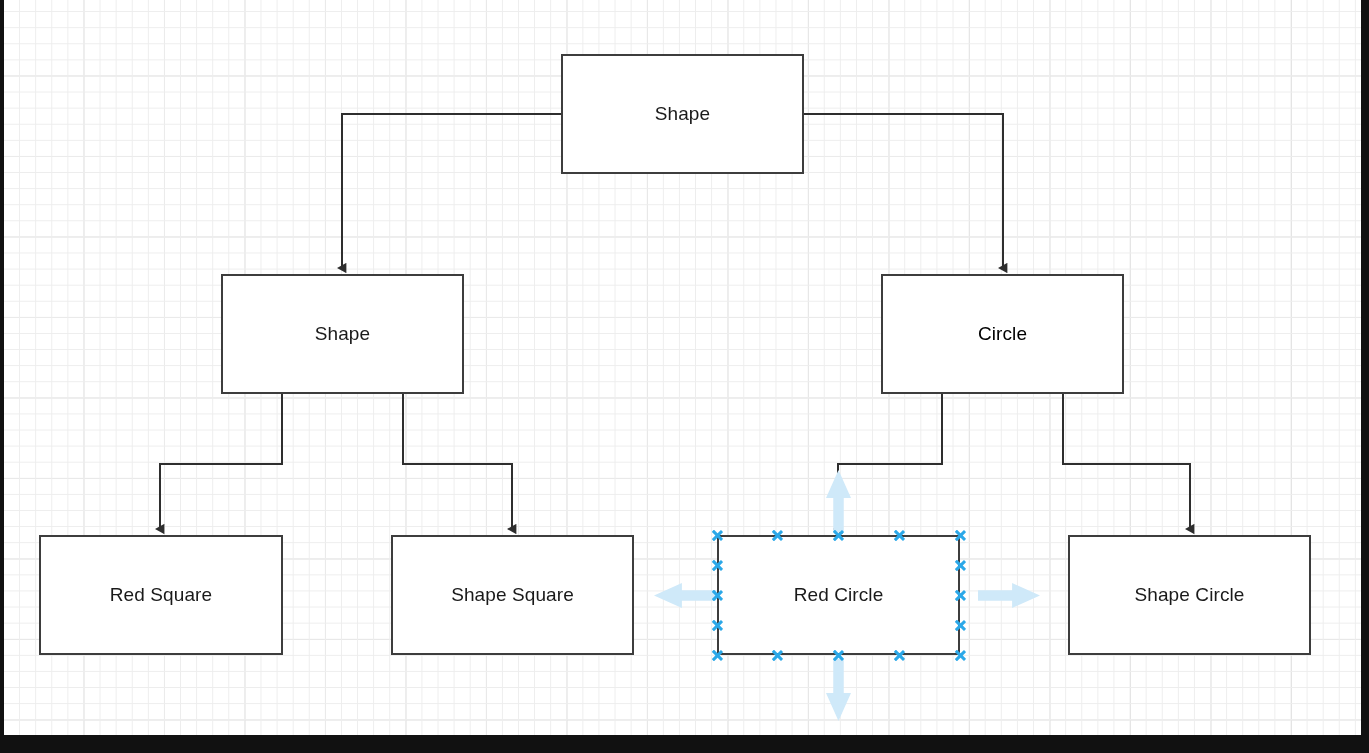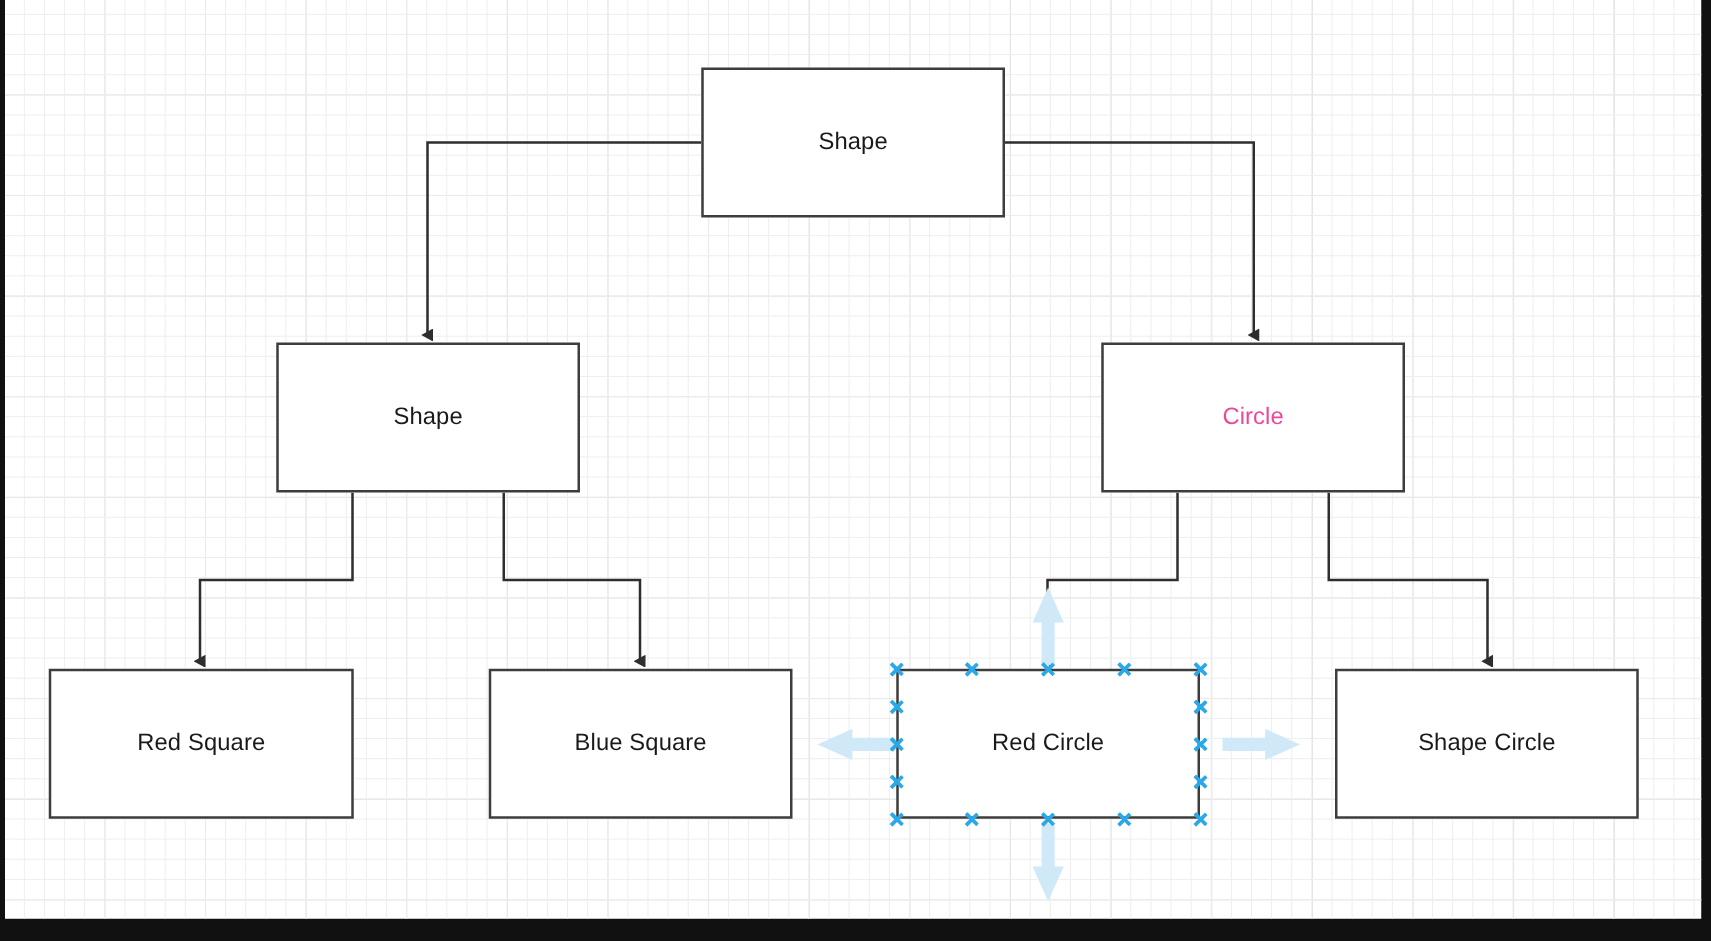--- a/index.html
+++ b/index.html
@@ -146,27 +146,27 @@
     </svg>
 
     <div id="node-layer">
         <div class="node" style="left: 557px; top: 54px; width: 243px; height: 120px; border-color: rgb(61, 61, 61); background: rgb(255, 255, 255);">
           <span class="node-label" style="color: rgb(26, 26, 26);">Shape</span>
         </div>
         <div class="node" style="left: 217px; top: 274px; width: 243px; height: 120px; border-color: rgb(61, 61, 61); background: rgb(255, 255, 255);">
           <span class="node-label" style="color: rgb(26, 26, 26);">Shape</span>
         </div>
         <div class="node" style="left: 877px; top: 274px; width: 243px; height: 120px; border-color: rgb(61, 61, 61); background: rgb(255, 255, 255);">
-          <span class="node-label" style="color: #ec4899;">Circle</span>
+          <span class="node-label" style="color: #000000;">Circle</span>
         </div>
         <div class="node" style="left: 35px; top: 535px; width: 244px; height: 120px; border-color: rgb(61, 61, 61); background: rgb(255, 255, 255);">
           <span class="node-label" style="color: rgb(26, 26, 26);">Red Square</span>
         </div>
         <div class="node" style="left: 387px; top: 535px; width: 243px; height: 120px; border-color: rgb(61, 61, 61); background: rgb(255, 255, 255);">
-          <span class="node-label" style="color: rgb(26, 26, 26);">Blue Square</span>
+          <span class="node-label" style="color: rgb(26, 26, 26);">Shape Square</span>
         </div>
         <div class="node selected" style="left: 713px; top: 535px; width: 243px; height: 120px; border-color: rgb(61, 61, 61); background: rgb(255, 255, 255);">
           <span class="node-label" style="color: rgb(26, 26, 26);">Red Circle</span>
         </div>
         <div class="node" style="left: 1064px; top: 535px; width: 243px; height: 120px; border-color: rgb(61, 61, 61); background: rgb(255, 255, 255);">
           <span class="node-label" style="color: rgb(26, 26, 26);">Shape Circle</span>
         </div>
       </div>
 
     <div id="handle-layer">

